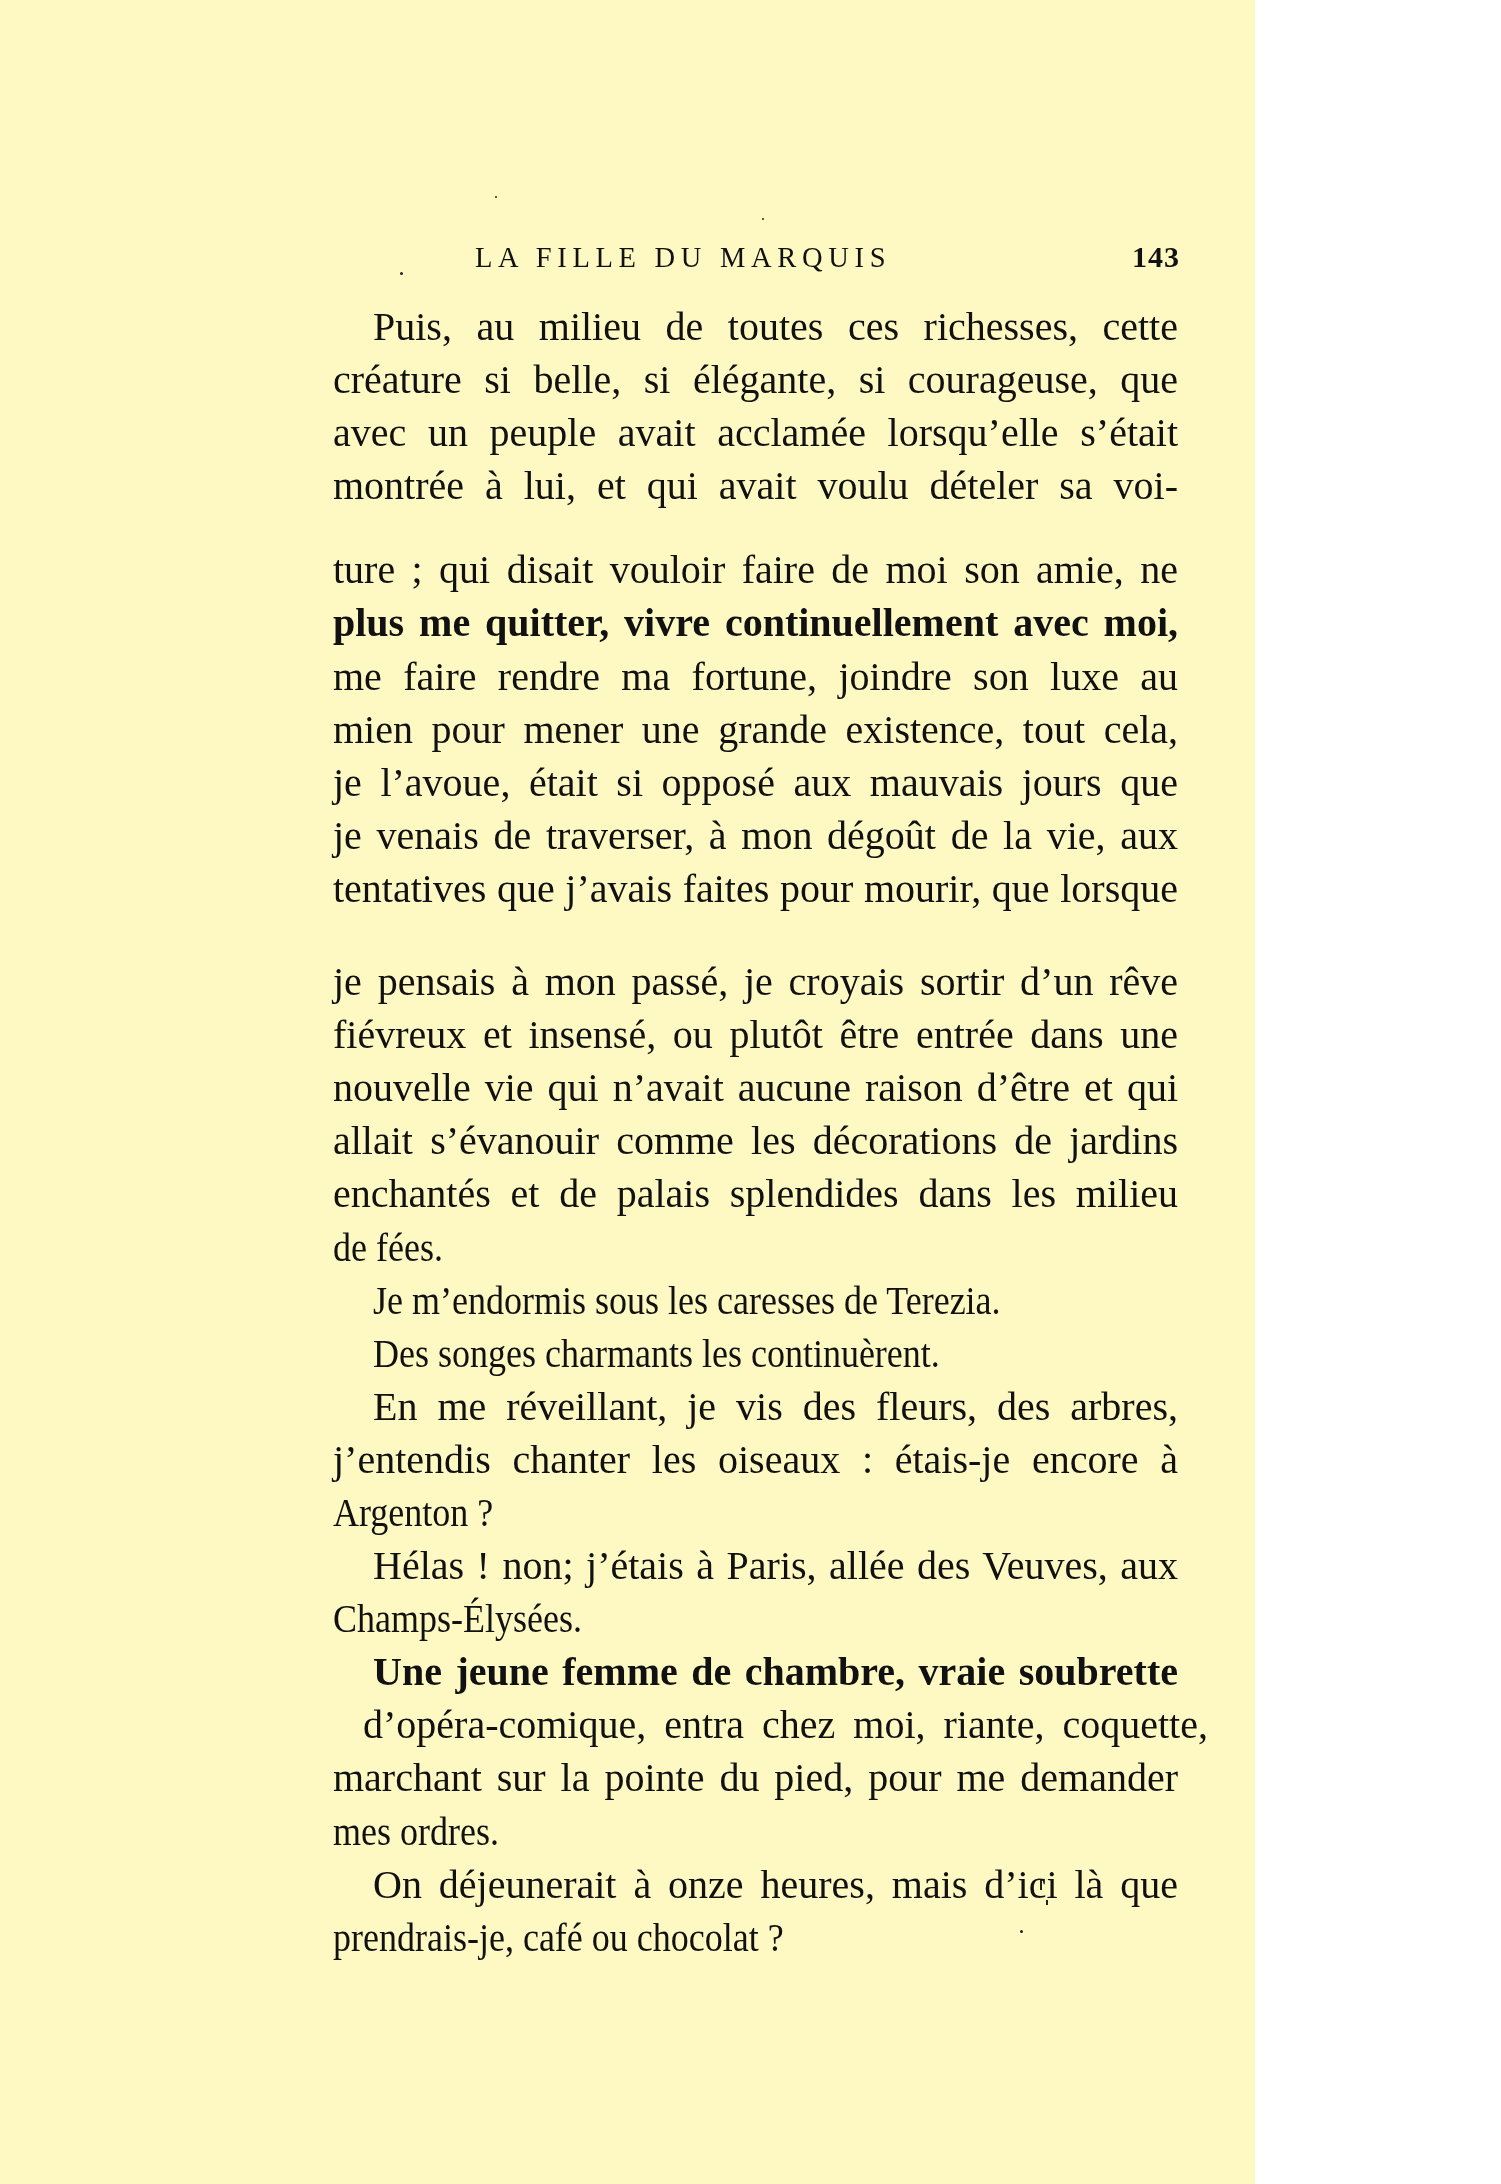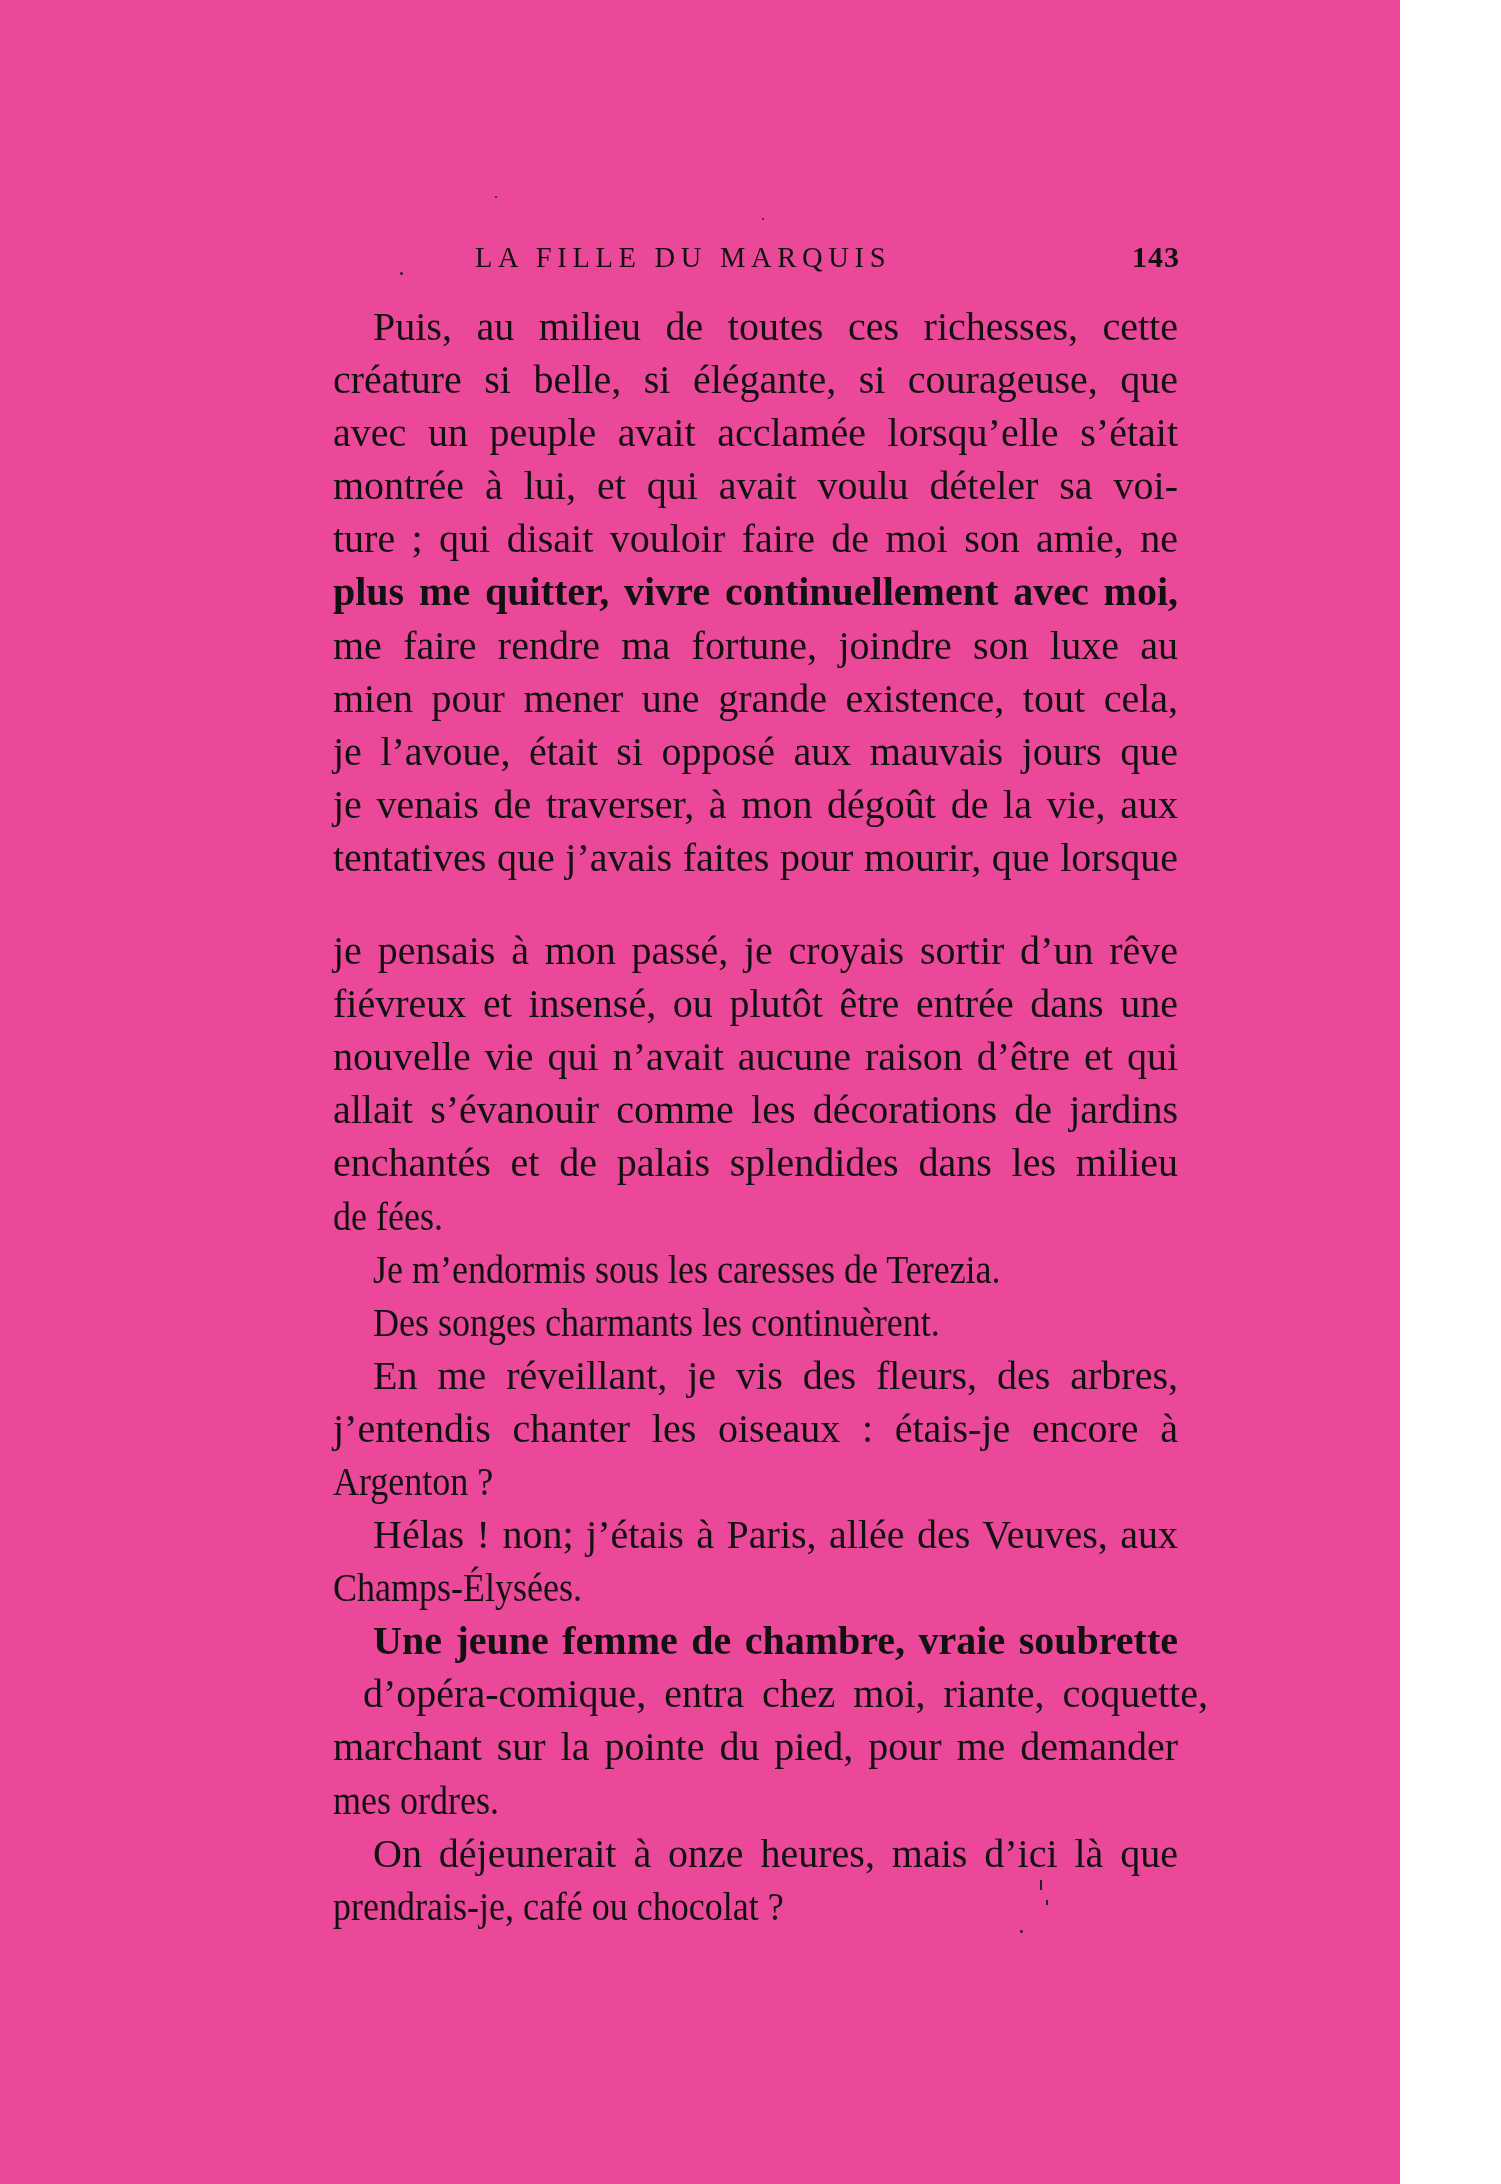--- a/index.html
+++ b/index.html
@@ -1,17 +1,17 @@
 <!DOCTYPE html>
 <html><head>
 <meta charset="utf-8">
 <style>
   html, body { margin:0; padding:0; background:#ffffff; }
   body { width:1501px; height:2184px; position:relative; overflow:hidden; }
-  .page { position:absolute; left:0; top:0; width:1400px; height:2184px; background:#ec4899; color:#111; }
+  .page { position:absolute; left:0; top:0; width:1255px; height:2184px; background:#fef9c3; color:#111; }
   .header { position:absolute; top:240px; left:475px; width:705px; height:46px;
     font-family:"Liberation Serif","DejaVu Serif",serif; font-size:30px; letter-spacing:6px; color:#111; }
   .header .title { position:absolute; left:0; top:0; transform:scaleX(0.95); transform-origin:left top; }
   .header .num { position:absolute; right:0; top:0; letter-spacing:1px; font-weight:bold; }
   .speck { position:absolute; background:#222; width:3px; height:3px; border-radius:50%; }
   .body-text { position:absolute; left:333px; top:300px; width:845px;
     font-family:"Liberation Serif","DejaVu Serif",serif; font-size:40px; line-height:53.1px; color:#111; }
   .line { display:block; height:53.1px; white-space:nowrap; text-align:justify; text-align-last:justify; }
   .line.last { text-align-last:left; }
   .line.indent { padding-left:40px; }
@@ -30,21 +30,21 @@
   <div class="header">
     <span class="title">LA FILLE DU MARQUIS</span>
     <span class="num">143</span>
   </div>
 
   <div class="body-text" id="body-text">
       <div class="line indent" style="width: 845px; box-sizing: border-box;">Puis, au milieu de toutes ces richesses, cette</div>
       <div class="line" style="width: 845px; box-sizing: border-box;">créature si belle, si élégante, si courageuse, que</div>
       <div class="line" style="width: 845px; box-sizing: border-box;">avec un peuple avait acclamée lorsqu’elle s’était</div>
       <div class="line" style="width: 845px; box-sizing: border-box;">montrée à lui, et qui avait voulu dételer sa voi-</div>
-      <div class="line" style="width: 845px; box-sizing: border-box;">ture ; qui disait vouloir faire de moi son amie, ne</div>
+      <div class="line" style="width: 845px; box-sizing: border-box; margin-top: 31px;">ture ; qui disait vouloir faire de moi son amie, ne</div>
       <div class="line" style="width: 845px; box-sizing: border-box; font-weight: bold;">plus me quitter, vivre continuellement avec moi,</div>
       <div class="line" style="width: 845px; box-sizing: border-box;">me faire rendre ma fortune, joindre son luxe au</div>
       <div class="line" style="width: 845px; box-sizing: border-box;">mien pour mener une grande existence, tout cela,</div>
       <div class="line" style="width: 845px; box-sizing: border-box;">je l’avoue, était si opposé aux mauvais jours que</div>
       <div class="line" style="width: 845px; box-sizing: border-box;">je venais de traverser, à mon dégoût de la vie, aux</div>
       <div class="line" style="width: 845px; box-sizing: border-box;">tentatives que j’avais faites pour mourir, que lorsque</div>
       <div class="line" style="width: 845px; box-sizing: border-box; margin-top: 40px;">je pensais à mon passé, je croyais sortir d’un rêve</div>
       <div class="line" style="width: 845px; box-sizing: border-box;">fiévreux et insensé, ou plutôt être entrée dans une</div>
       <div class="line" style="width: 845px; box-sizing: border-box;">nouvelle vie qui n’avait aucune raison d’être et qui</div>
       <div class="line" style="width: 845px; box-sizing: border-box;">allait s’évanouir comme les décorations de jardins</div>

